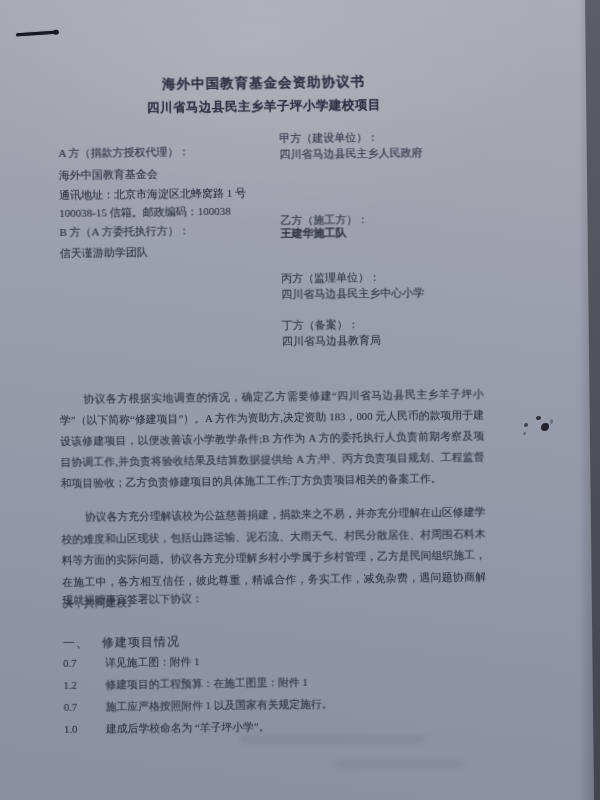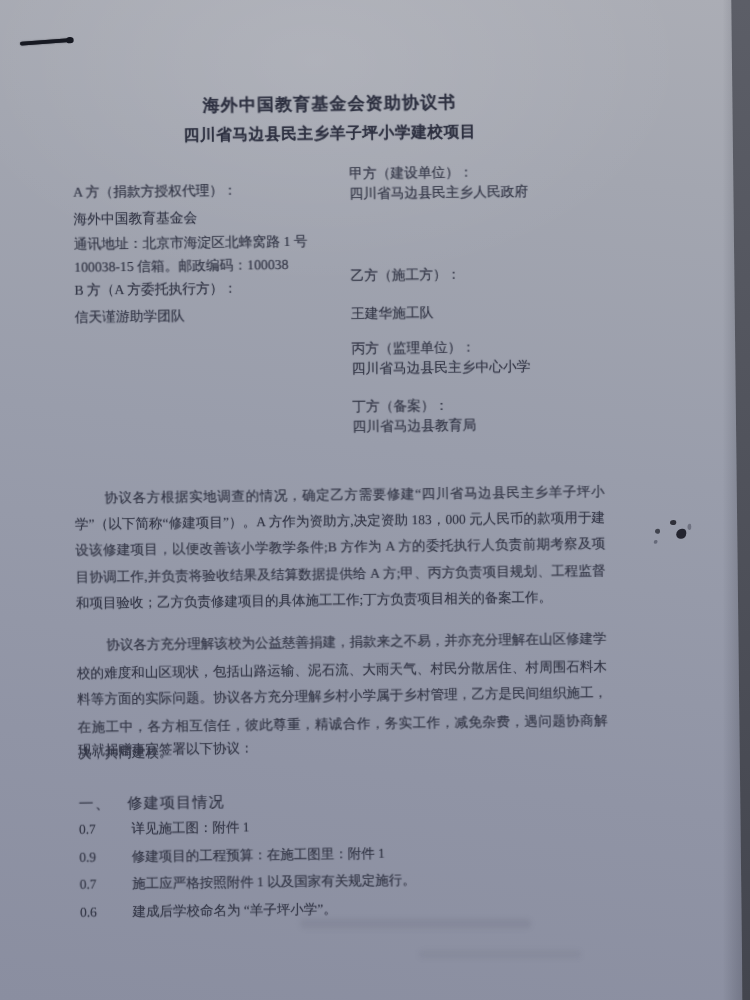--- a/index.html
+++ b/index.html
@@ -80,40 +80,40 @@
       <div class="line" style="left:62px; top:143px;">A 方（捐款方授权代理）：</div>
       <div class="line" style="left:62px; top:165px;">海外中国教育基金会</div>
       <div class="line" style="left:62px; top:185px;">通讯地址：北京市海淀区北蜂窝路 1 号</div>
       <div class="line" style="left:62px; top:203px;">100038-15 信箱。邮政编码：100038</div>
       <div class="line" style="left:62px; top:222px;">B 方（A 方委托执行方）：</div>
       <div class="line" style="left:62px; top:243px;">信天谨游助学团队</div>
 
       <div class="line" style="left:283px; top:131px;">甲方（建设单位）：</div>
       <div class="line" style="left:283px; top:147px;">四川省马边县民主乡人民政府</div>
       <div class="line" style="left:283px; top:213px;">乙方（施工方）：</div>
-      <div class="line" style="left:283px; top:243px;">王建华施工队</div>
+      <div class="line" style="left:283px; top:226px;font-weight:bold;">王建华施工队</div>
       <div class="line" style="left:283px; top:271px;">丙方（监理单位）：</div>
       <div class="line" style="left:283px; top:287px;">四川省马边县民主乡中心小学</div>
       <div class="line" style="left:283px; top:318px;">丁方（备案）：</div>
       <div class="line" style="left:283px; top:334px;">四川省马边县教育局</div>
 
       <div class="para" style="top:386px;">协议各方根据实地调查的情况，确定乙方需要修建“四川省马边县民主乡羊子坪小学”（以下简称“修建项目”）。A 方作为资助方,决定资助 183，000 元人民币的款项用于建设该修建项目，以便改善该小学教学条件;B 方作为 A 方的委托执行人负责前期考察及项目协调工作,并负责将验收结果及结算数据提供给 A 方;甲、丙方负责项目规划、工程监督和项目验收；乙方负责修建项目的具体施工工作;丁方负责项目相关的备案工作。</div>
       <div class="para" style="top:504px; line-height:21.5px;">协议各方充分理解该校为公益慈善捐建，捐款来之不易，并亦充分理解在山区修建学校的难度和山区现状，包括山路运输、泥石流、大雨天气、村民分散居住、村周围石料木料等方面的实际问题。协议各方充分理解乡村小学属于乡村管理，乙方是民间组织施工，在施工中，各方相互信任，彼此尊重，精诚合作，务实工作，减免杂费，遇问题协商解决，共同建校。</div>
       <div class="para3" style="top:591px;">现就捐赠事宜签署以下协议：</div>
 
       <div class="heading">一、　修建项目情况</div>
 
       <div class="item-row" style="top:654px;">
         <span class="num">0.7</span><span>详见施工图：附件 1</span>
       </div>
       <div class="item-row" style="top:676px;">
-        <span class="num">0.9</span><span>修建项目的工程预算：在施工图里：附件 1</span>
+        <span class="num">1.2</span><span>修建项目的工程预算：在施工图里：附件 1</span>
       </div>
       <div class="item-row" style="top:698px;">
         <span class="num">0.7</span><span>施工应严格按照附件 1 以及国家有关规定施行。</span>
       </div>
       <div class="item-row" style="top:720px;">
-        <span class="num">0.6</span><span>建成后学校命名为 “羊子坪小学”。</span>
+        <span class="num">1.0</span><span>建成后学校命名为 “羊子坪小学”。</span>
       </div>
 
     </div>
   </div>
 </div>
 
 </body></html>

